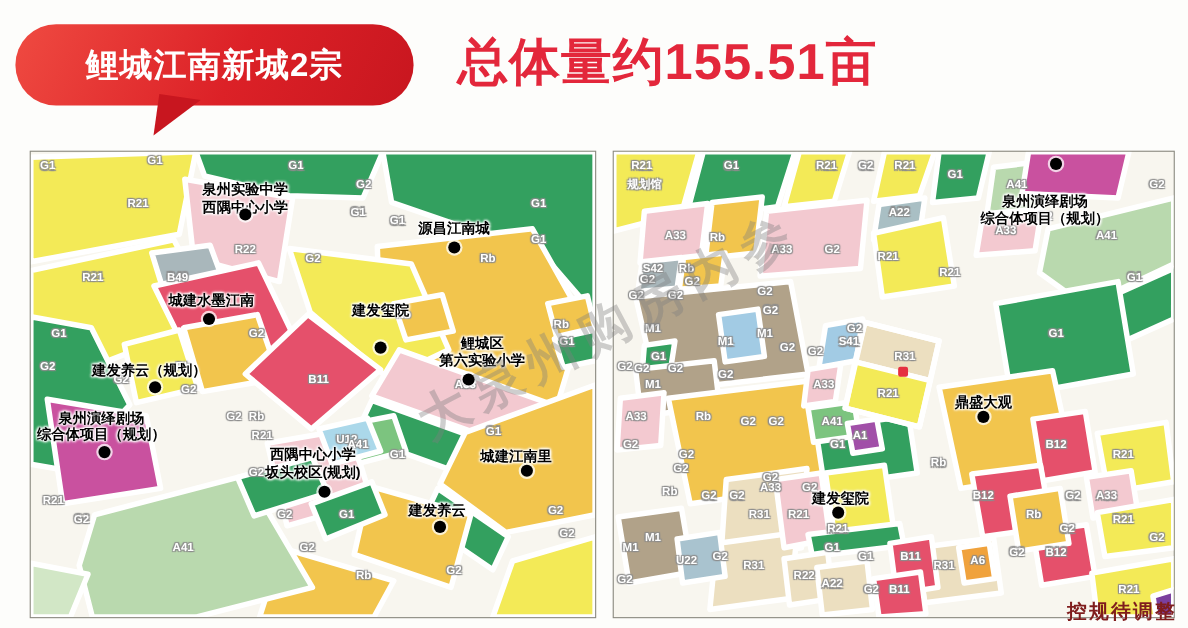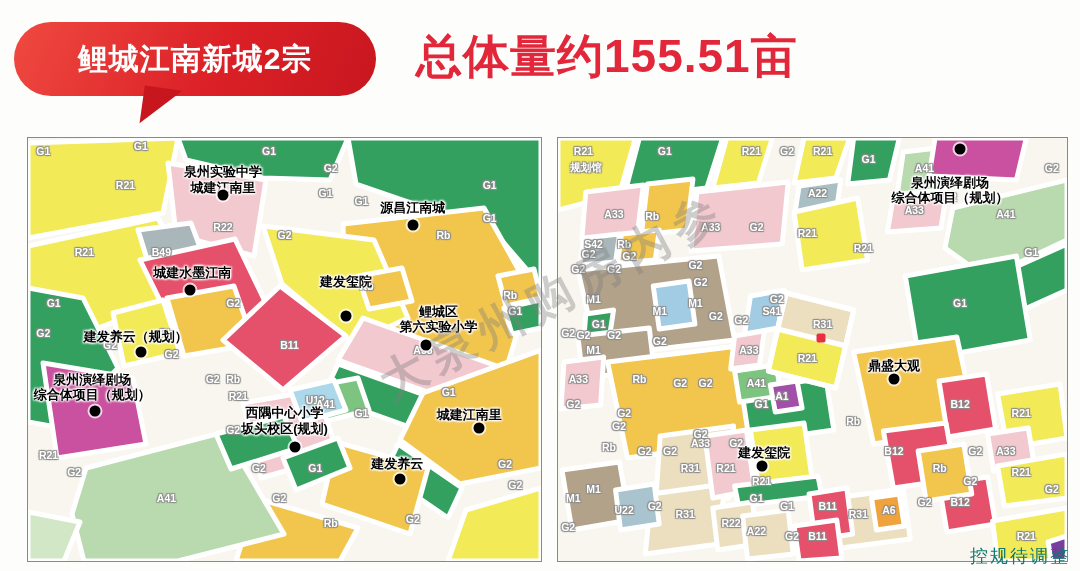--- a/index.html
+++ b/index.html
@@ -8,22 +8,22 @@
   
   .banner{position:absolute;left:14px;top:22px;width:362px;height:74px;
           background:linear-gradient(115deg,#ef4a41 0%,#dc2127 55%,#c8161f 100%);
           border-radius:40px;display:flex;align-items:center;justify-content:center;}
   .banner::after{content:"";position:absolute;left:128px;bottom:-30px;width:0;height:0;
           border-top:38px solid #c8161f;border-right:38px solid transparent;
           transform:rotate(8deg);}
   .banner-label{color:#fff;font-size:30px;font-weight:700;letter-spacing:1px;}
   .page-title{position:absolute;left:416px;top:26px;font-size:46px;font-weight:700;
           color:#e3273b;letter-spacing:1px;white-space:nowrap;}
-  .footer-note{position:absolute;right:10px;top:544px;font-size:18px;color:#0f766e;
-          font-weight:400;letter-spacing:2px;}
+  .footer-note{position:absolute;right:10px;top:544px;font-size:18px;color:#7f1d1d;
+          font-weight:700;letter-spacing:2px;}
   
   .map{position:absolute;top:137px;height:423px;border:1px solid #8a8a80;
        background:#f8f6ef;overflow:hidden;}
   .map.left{left:27px;width:513px;}
   .map.right{left:557px;width:509px;}
   .map svg{position:absolute;left:0;top:0;width:100%;height:100%;}
   .map svg polygon{stroke:#fff;stroke-width:5;stroke-linejoin:round;}
   .Y{fill:#f3ea57}.OR{fill:#f2c54d}.PK{fill:#f3c9d0}.RD{fill:#e5506b}
   .BE{fill:#ecdfc0}.GN{fill:#33a05f}.GNL{fill:#b9d9ae}.GNL2{fill:#d2e7c6}
   .GNS{fill:#7cc47f}.MG{fill:#c9519f}.BR{fill:#b1a289}.BL{fill:#a2cbe4}
@@ -132,21 +132,21 @@
       <span class="pcode" style="left: 49%; top: 85%;">G2</span>
       <span class="pcode" style="left: 59%; top: 91%;">Rb</span>
       <span class="pcode" style="left: 65%; top: 65%;">G1</span>
       <span class="pcode" style="left: 75%; top: 90%;">G2</span>
       <span class="pcode" style="left: 93%; top: 77%;">G2</span>
       <span class="pcode" style="left: 95%; top: 82%;">G2</span>
       <span class="pcode" style="left: 27%; top: 85%;">A41</span>
       <span class="pcode" style="left: 4%; top: 75%;">R21</span>
       <span class="pcode" style="left: 9%; top: 79%;">G2</span>
       <div class="poi" style="left: 38%; top: 10%;">泉州实验中学
-城建江南里</div>
+西隅中心小学</div>
       <span class="dot" style="left: 38%; top: 13.5%;"></span>
       <div class="poi" style="left: 75%; top: 16.5%;">源昌江南城</div>
       <span class="dot" style="left: 75%; top: 20.5%;"></span>
       <div class="poi" style="left: 32%; top: 32%;">城建水墨江南</div>
       <span class="dot" style="left: 31.5%; top: 36%;"></span>
       <div class="poi" style="left: 62%; top: 34%;">建发玺院</div>
       <span class="dot" style="left: 62%; top: 42%;"></span>
       <div class="poi" style="left: 80%; top: 43%;">鲤城区
 第六实验小学</div>
       <span class="dot" style="left: 77.5%; top: 49%;"></span>

